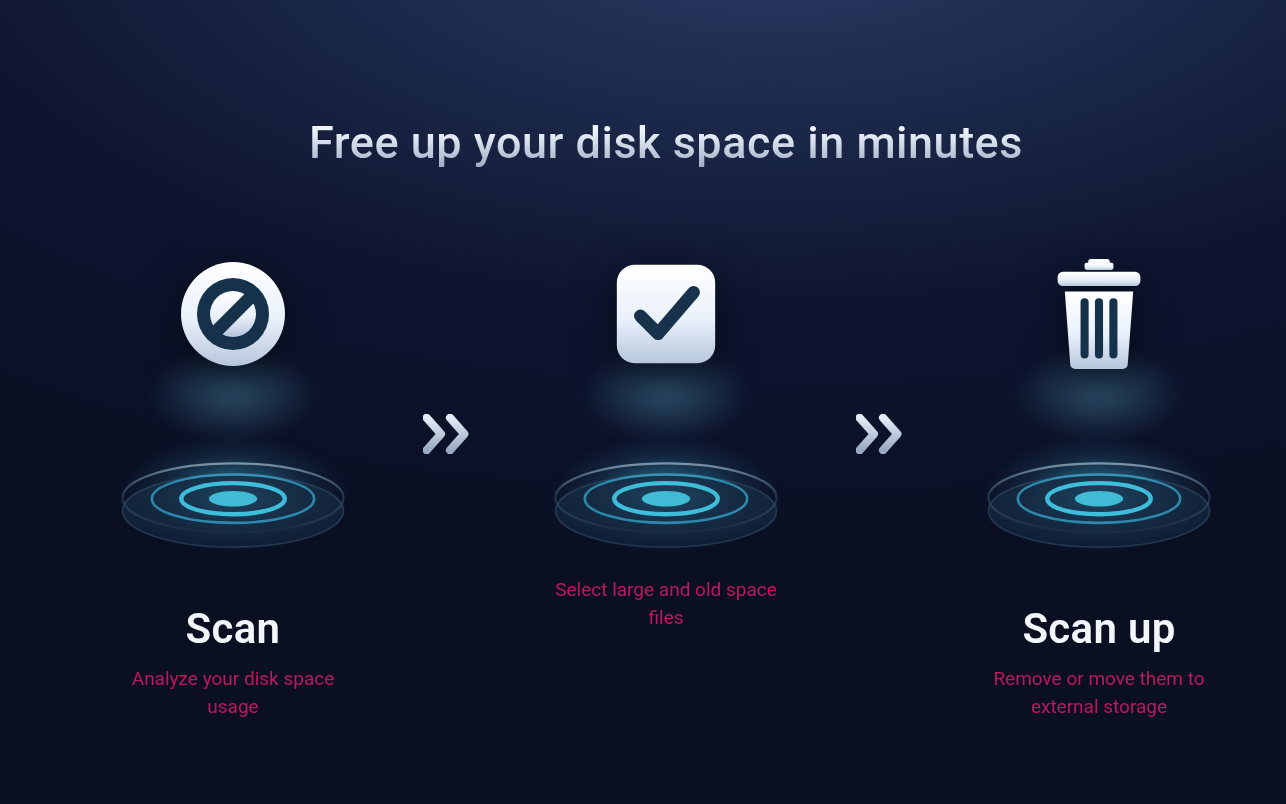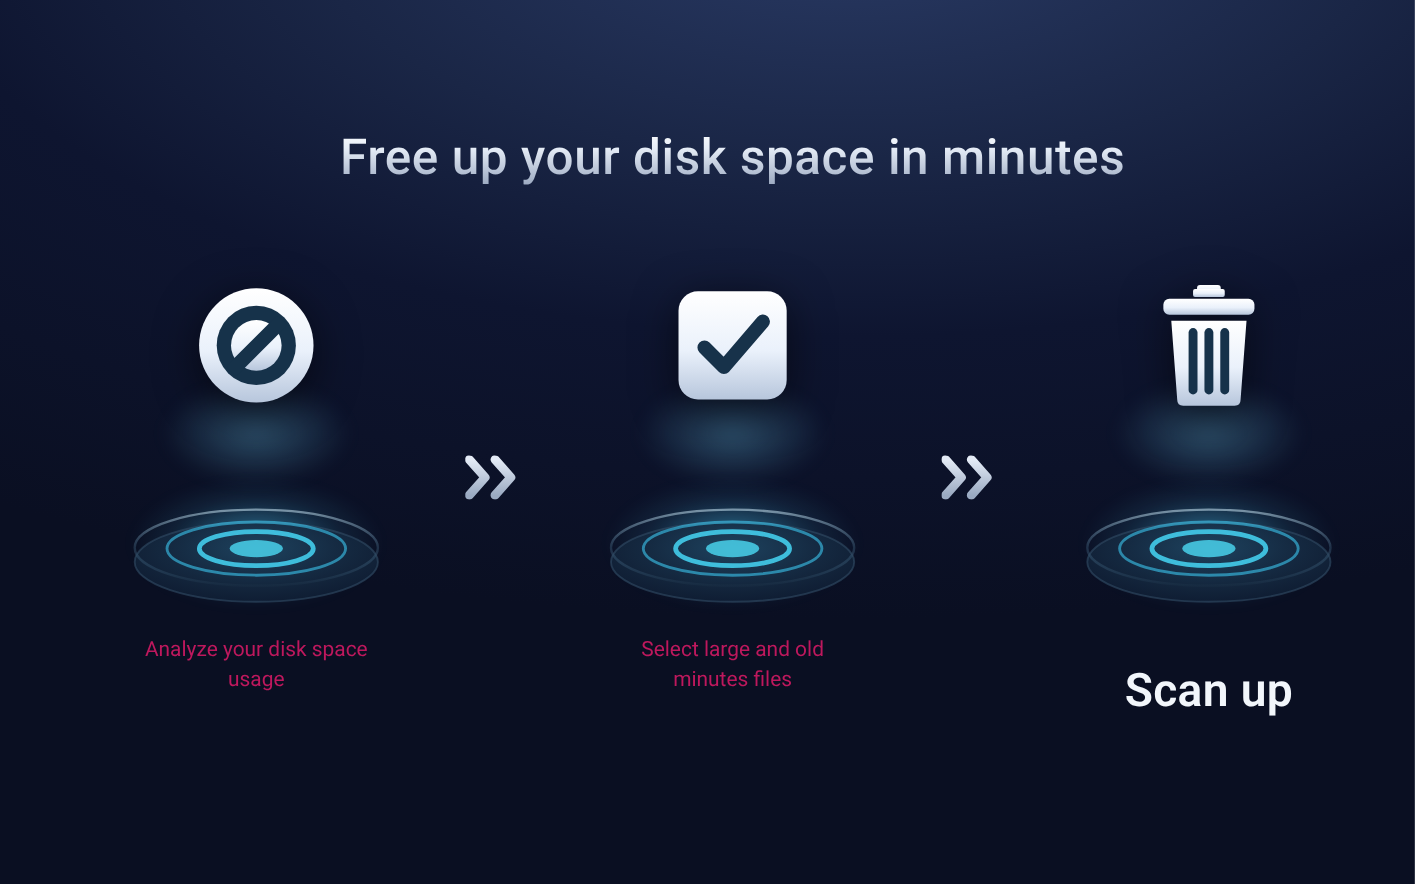--- a/index.html
+++ b/index.html
@@ -164,20 +164,21 @@
         <div class="glow"></div>
         <svg class="plate" viewBox="0 0 270 110">
           <ellipse cx="135" cy="60" rx="128" ry="42" fill="url(#plateFill)"></ellipse>
           <ellipse cx="135" cy="45" rx="128" ry="40" fill="none" stroke="url(#plateRim)" stroke-width="2.5"></ellipse>
           <ellipse cx="135" cy="60" rx="128" ry="42" fill="none" stroke="#324d66" stroke-opacity="0.6" stroke-width="2"></ellipse>
           <ellipse cx="135" cy="46" rx="94" ry="28" fill="none" stroke="#3fd6ff" stroke-opacity="0.55" stroke-width="3"></ellipse>
           <ellipse cx="135" cy="46" rx="60" ry="18" fill="none" stroke="#49e0ff" stroke-opacity="0.8" stroke-width="5"></ellipse>
           <ellipse cx="135" cy="46" rx="28" ry="9" fill="#4fe6ff" fill-opacity="0.75"></ellipse>
         </svg>
       </div>
+      <div class="step-title">Scan</div>
       <div class="step-desc">Analyze your disk space usage</div>
     </div>
 
     <div class="arrow">
       <svg viewBox="0 0 60 44" width="54" height="40">
         <path d="M4 4 L20 22 L4 40" fill="none" stroke="url(#arrowGrad)" stroke-width="9" stroke-linecap="round" stroke-linejoin="round"></path>
         <path d="M30 4 L46 22 L30 40" fill="none" stroke="url(#arrowGrad)" stroke-width="9" stroke-linecap="round" stroke-linejoin="round"></path>
       </svg>
     </div>
 
@@ -193,21 +194,21 @@
         <div class="glow"></div>
         <svg class="plate" viewBox="0 0 270 110">
           <ellipse cx="135" cy="60" rx="128" ry="42" fill="url(#plateFill)"></ellipse>
           <ellipse cx="135" cy="45" rx="128" ry="40" fill="none" stroke="url(#plateRim)" stroke-width="2.5"></ellipse>
           <ellipse cx="135" cy="60" rx="128" ry="42" fill="none" stroke="#324d66" stroke-opacity="0.6" stroke-width="2"></ellipse>
           <ellipse cx="135" cy="46" rx="94" ry="28" fill="none" stroke="#3fd6ff" stroke-opacity="0.55" stroke-width="3"></ellipse>
           <ellipse cx="135" cy="46" rx="60" ry="18" fill="none" stroke="#49e0ff" stroke-opacity="0.8" stroke-width="5"></ellipse>
           <ellipse cx="135" cy="46" rx="28" ry="9" fill="#4fe6ff" fill-opacity="0.75"></ellipse>
         </svg>
       </div>
-      <div class="step-desc">Select large and old minutes files</div>
+      <div class="step-desc">Select large and old space files</div>
     </div>
 
     <div class="arrow">
       <svg viewBox="0 0 60 44" width="54" height="40">
         <path d="M4 4 L20 22 L4 40" fill="none" stroke="url(#arrowGrad)" stroke-width="9" stroke-linecap="round" stroke-linejoin="round"></path>
         <path d="M30 4 L46 22 L30 40" fill="none" stroke="url(#arrowGrad)" stroke-width="9" stroke-linecap="round" stroke-linejoin="round"></path>
       </svg>
     </div>
 
     <div class="step">
@@ -232,16 +233,17 @@
         <svg class="plate" viewBox="0 0 270 110">
           <ellipse cx="135" cy="60" rx="128" ry="42" fill="url(#plateFill)"></ellipse>
           <ellipse cx="135" cy="45" rx="128" ry="40" fill="none" stroke="url(#plateRim)" stroke-width="2.5"></ellipse>
           <ellipse cx="135" cy="60" rx="128" ry="42" fill="none" stroke="#324d66" stroke-opacity="0.6" stroke-width="2"></ellipse>
           <ellipse cx="135" cy="46" rx="94" ry="28" fill="none" stroke="#3fd6ff" stroke-opacity="0.55" stroke-width="3"></ellipse>
           <ellipse cx="135" cy="46" rx="60" ry="18" fill="none" stroke="#49e0ff" stroke-opacity="0.8" stroke-width="5"></ellipse>
           <ellipse cx="135" cy="46" rx="28" ry="9" fill="#4fe6ff" fill-opacity="0.75"></ellipse>
         </svg>
       </div>
       <div class="step-title">Scan up</div>
+      <div class="step-desc">Remove or move them to external storage</div>
     </div>
 
   </div>
 </div>
 
 </body></html>

